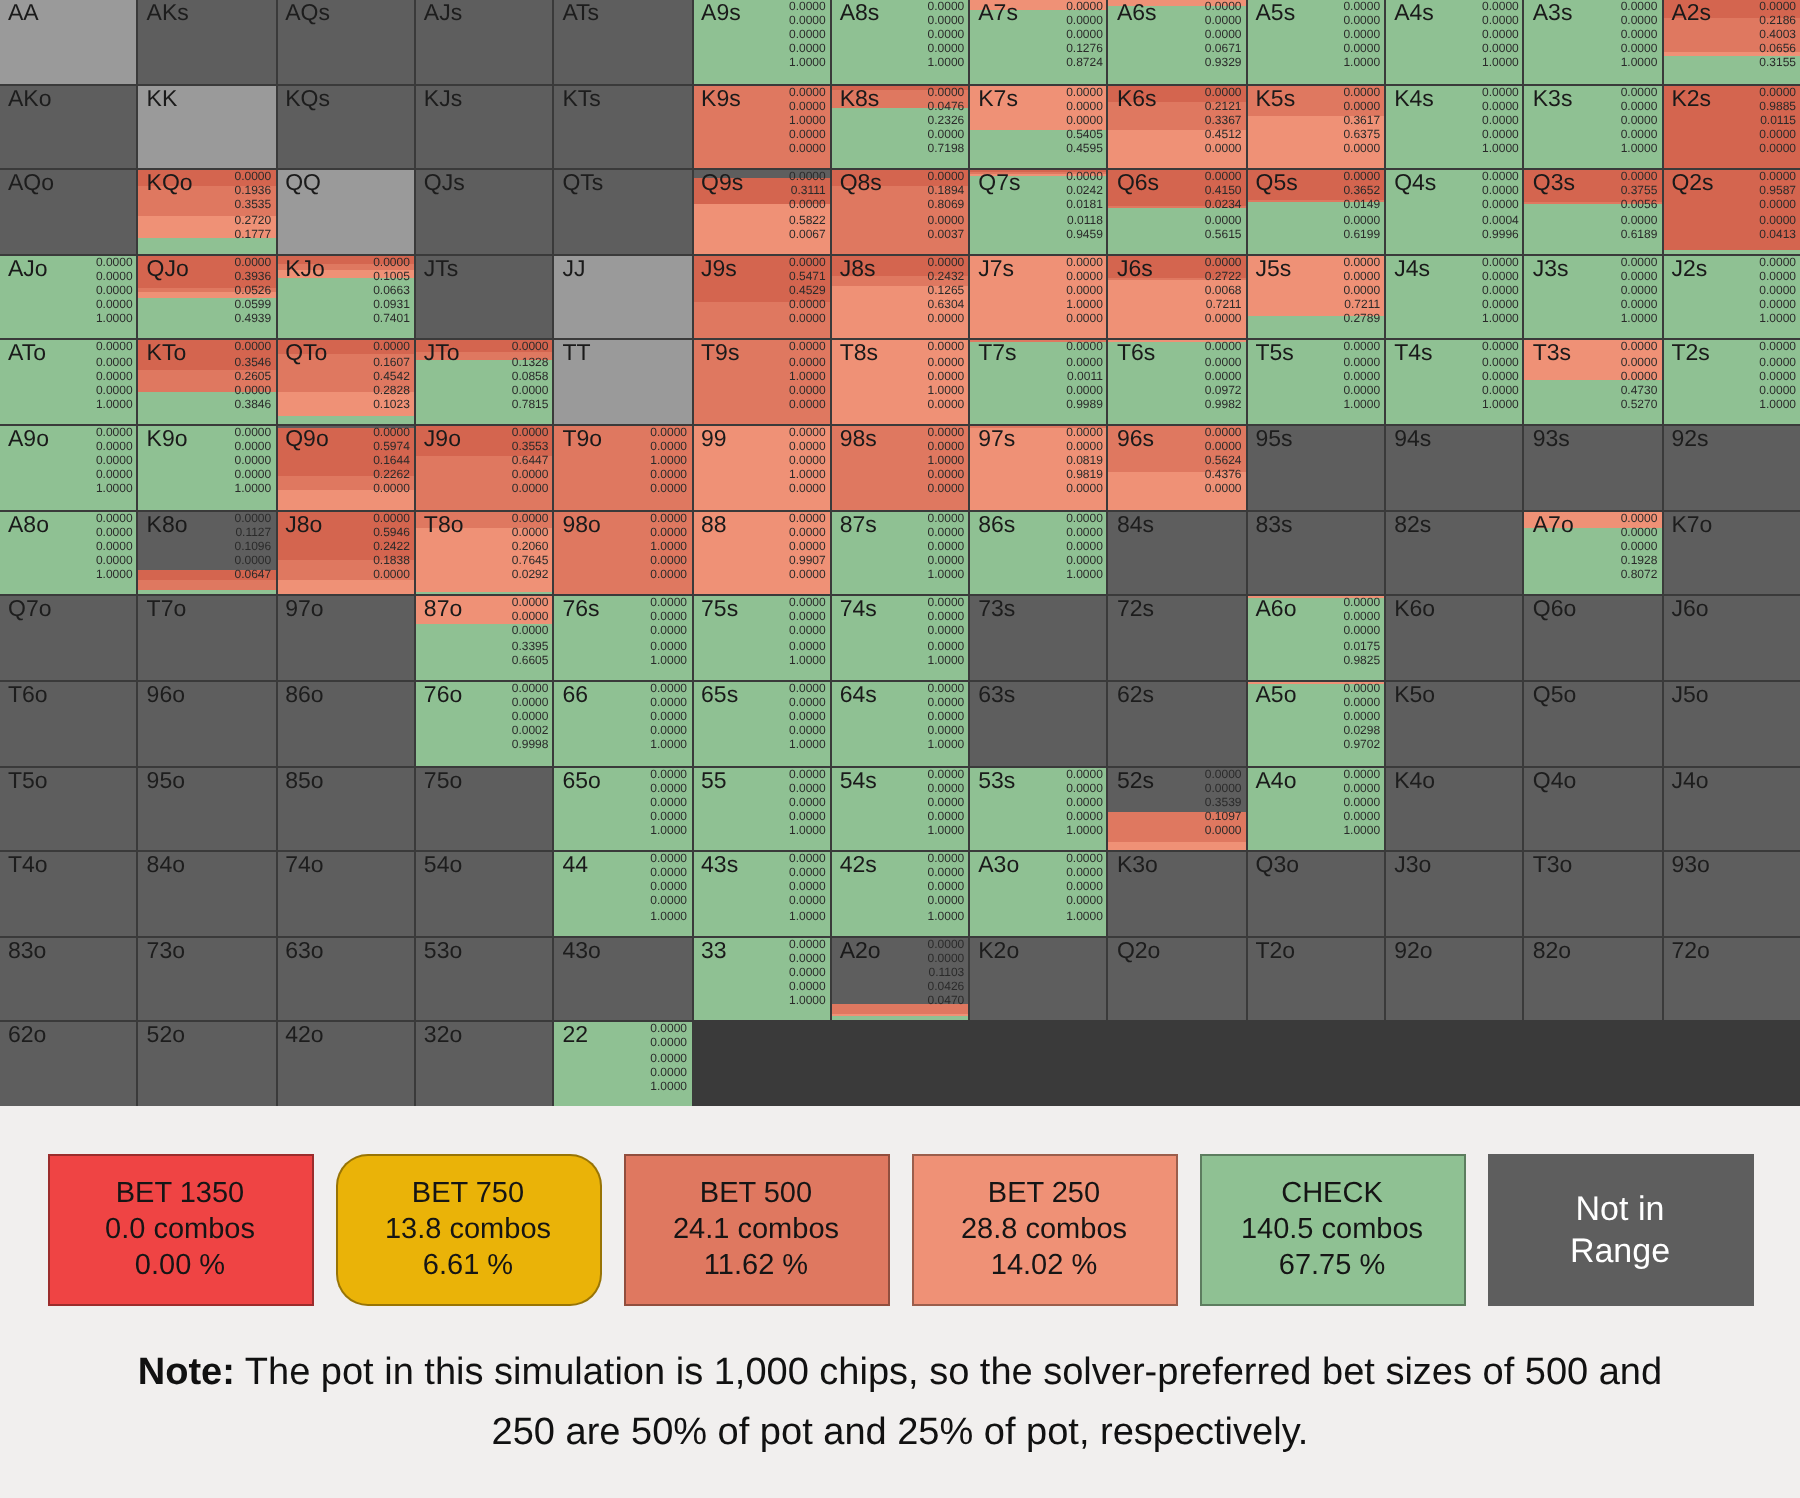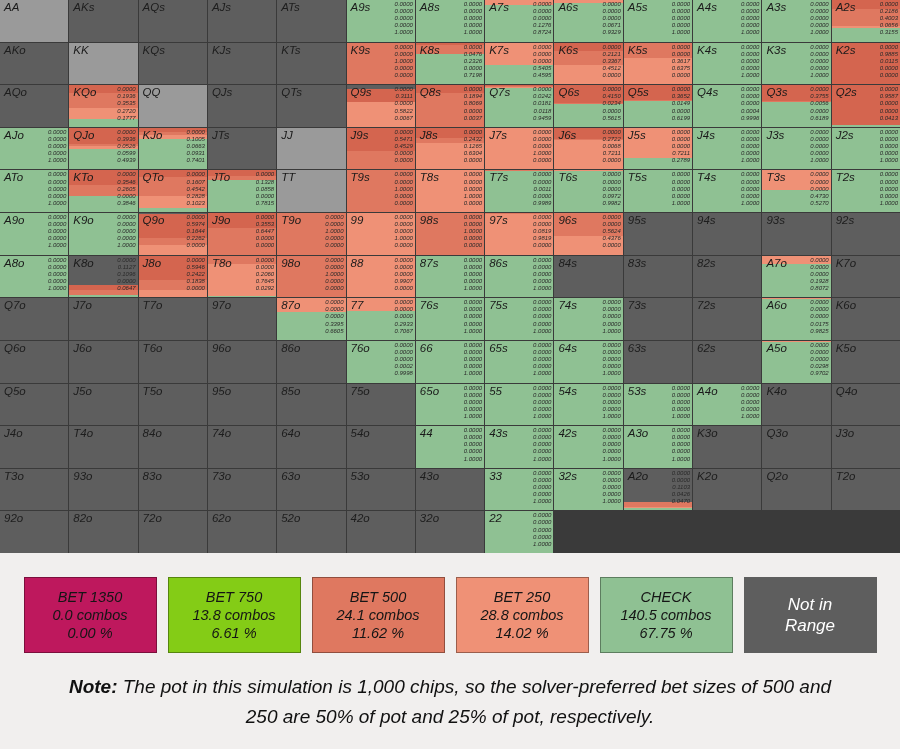--- a/index.html
+++ b/index.html
@@ -2,21 +2,21 @@
 <html><head>
 <meta charset="utf-8">
 <style>
   html,body{margin:0;padding:0;}
   body{
     width:900px;height:749px;
     background:#f1efee;
     font-family:"Liberation Sans", sans-serif;
     overflow:hidden;
   }
-  #app{position:relative;width:900px;height:749px;font-style:italic;}
+  #app{position:relative;width:900px;height:749px;}
 
   
   #grid{
     position:absolute;left:0;top:0;
     width:900px;height:553px;
     display:grid;
     grid-template-columns:repeat(13,1fr);
     grid-template-rows:repeat(13,1fr);
     background:#3a3a3a;
     gap:1px;
@@ -1090,56 +1090,39 @@
         </div>
         <div class="label">A7o</div>
       </div>
       <div class="cell notinrange">
         <div class="label">K7o</div>
       </div>
       <div class="cell notinrange">
         <div class="label">Q7o</div>
       </div>
       <div class="cell notinrange">
-        <div class="label">J7o</div>
-      </div>
-      <div class="cell notinrange">
         <div class="label">T7o</div>
       </div>
       <div class="cell notinrange">
         <div class="label">97o</div>
       </div>
       <div class="cell">
         <div class="fills">
           <div class="fillrow" style="height: 66.05%; bottom: 0%; background: rgb(143, 193, 147);"></div>
           <div class="fillrow" style="height: 33.95%; bottom: 66.05%; background: rgb(239, 145, 118);"></div>
         </div>
         <div class="nums">
           <span>0.0000</span>
           <span>0.0000</span>
           <span>0.0000</span>
           <span>0.3395</span>
           <span>0.6605</span>
         </div>
         <div class="label">87o</div>
       </div>
-      <div class="cell pair">
-        <div class="fills">
-          <div class="fillrow" style="height: 70.67%; bottom: 0%; background: rgb(143, 193, 147);"></div>
-          <div class="fillrow" style="height: 29.33%; bottom: 70.67%; background: rgb(239, 145, 118);"></div>
-        </div>
-        <div class="nums">
-          <span>0.0000</span>
-          <span>0.0000</span>
-          <span>0.0000</span>
-          <span>0.2933</span>
-          <span>0.7067</span>
-        </div>
-        <div class="label">77</div>
-      </div>
       <div class="cell">
         <div class="fills">
           <div class="fillrow" style="height: 100%; bottom: 0%; background: rgb(143, 193, 147);"></div>
         </div>
         <div class="nums">
           <span>0.0000</span>
           <span>0.0000</span>
           <span>0.0000</span>
           <span>0.0000</span>
           <span>1.0000</span>
@@ -1350,20 +1333,34 @@
           <span>0.0000</span>
           <span>0.0000</span>
           <span>0.0000</span>
           <span>0.0000</span>
           <span>1.0000</span>
         </div>
         <div class="label">53s</div>
       </div>
       <div class="cell">
         <div class="fills">
+          <div class="fillrow" style="height: 10.97%; bottom: 0%; background: rgb(239, 145, 118);"></div>
+          <div class="fillrow" style="height: 35.39%; bottom: 10.97%; background: rgb(223, 120, 96);"></div>
+        </div>
+        <div class="nums">
+          <span>0.0000</span>
+          <span>0.0000</span>
+          <span>0.3539</span>
+          <span>0.1097</span>
+          <span>0.0000</span>
+        </div>
+        <div class="label">52s</div>
+      </div>
+      <div class="cell">
+        <div class="fills">
           <div class="fillrow" style="height: 100%; bottom: 0%; background: rgb(143, 193, 147);"></div>
         </div>
         <div class="nums">
           <span>0.0000</span>
           <span>0.0000</span>
           <span>0.0000</span>
           <span>0.0000</span>
           <span>1.0000</span>
         </div>
         <div class="label">A4o</div>
@@ -1380,23 +1377,20 @@
       <div class="cell notinrange">
         <div class="label">T4o</div>
       </div>
       <div class="cell notinrange">
         <div class="label">84o</div>
       </div>
       <div class="cell notinrange">
         <div class="label">74o</div>
       </div>
       <div class="cell notinrange">
-        <div class="label">64o</div>
-      </div>
-      <div class="cell notinrange">
         <div class="label">54o</div>
       </div>
       <div class="cell pair">
         <div class="fills">
           <div class="fillrow" style="height: 100%; bottom: 0%; background: rgb(143, 193, 147);"></div>
         </div>
         <div class="nums">
           <span>0.0000</span>
           <span>0.0000</span>
           <span>0.0000</span>
@@ -1479,33 +1473,20 @@
           <div class="fillrow" style="height: 100%; bottom: 0%; background: rgb(143, 193, 147);"></div>
         </div>
         <div class="nums">
           <span>0.0000</span>
           <span>0.0000</span>
           <span>0.0000</span>
           <span>0.0000</span>
           <span>1.0000</span>
         </div>
         <div class="label">33</div>
-      </div>
-      <div class="cell">
-        <div class="fills">
-          <div class="fillrow" style="height: 100%; bottom: 0%; background: rgb(143, 193, 147);"></div>
-        </div>
-        <div class="nums">
-          <span>0.0000</span>
-          <span>0.0000</span>
-          <span>0.0000</span>
-          <span>0.0000</span>
-          <span>1.0000</span>
-        </div>
-        <div class="label">32s</div>
       </div>
       <div class="cell">
         <div class="fills">
           <div class="fillrow" style="height: 4.7%; bottom: 0%; background: rgb(143, 193, 147);"></div>
           <div class="fillrow" style="height: 4.26%; bottom: 4.7%; background: rgb(239, 145, 118);"></div>
           <div class="fillrow" style="height: 11.03%; bottom: 8.96%; background: rgb(223, 120, 96);"></div>
         </div>
         <div class="nums">
           <span>0.0000</span>
           <span>0.0000</span>
@@ -1554,26 +1535,26 @@
           <span>0.0000</span>
           <span>0.0000</span>
           <span>0.0000</span>
           <span>1.0000</span>
         </div>
         <div class="label">22</div>
       </div>
     </div>
 
   <div id="legend">
-      <div class="legbox" style="background: #be185d;">
+      <div class="legbox" style="background: #ef4444;">
         <span class="ln">BET 1350</span>
         <span class="ln">0.0 combos</span>
         <span class="ln">0.00 %</span>
       </div>
-      <div class="legbox" style="background: #84cc16;">
+      <div class="legbox" style="background: #eab308; border-radius: 16px;">
         <span class="ln">BET 750</span>
         <span class="ln">13.8 combos</span>
         <span class="ln">6.61 %</span>
       </div>
       <div class="legbox" style="background: rgb(223, 120, 96);">
         <span class="ln">BET 500</span>
         <span class="ln">24.1 combos</span>
         <span class="ln">11.62 %</span>
       </div>
       <div class="legbox" style="background: rgb(239, 145, 118);">

